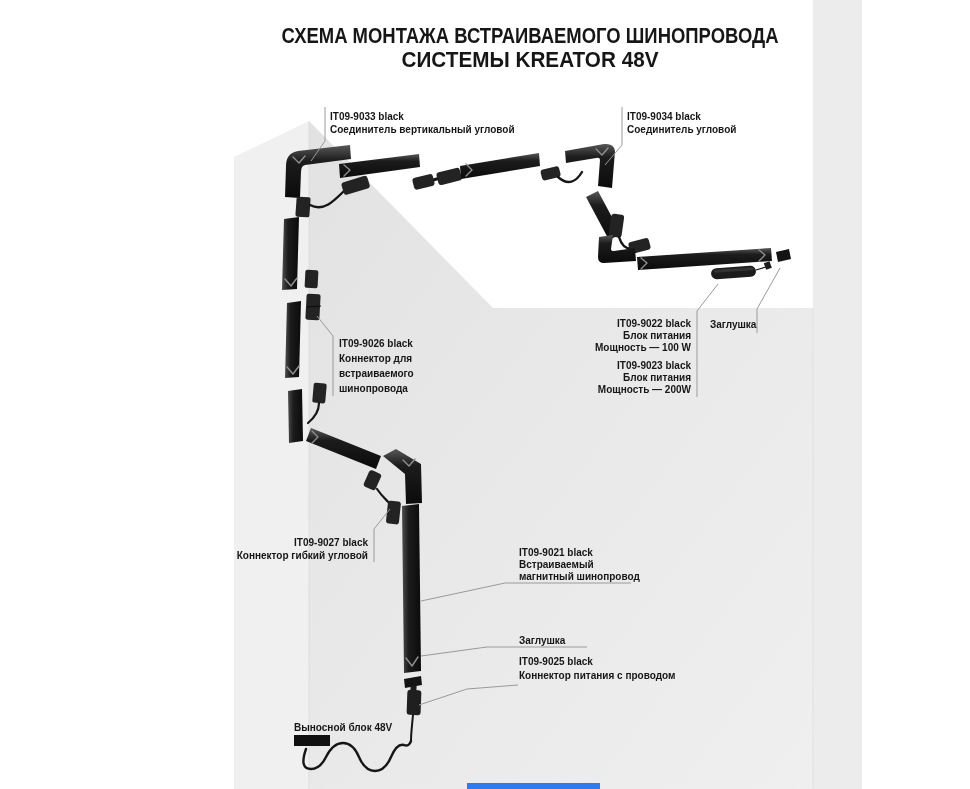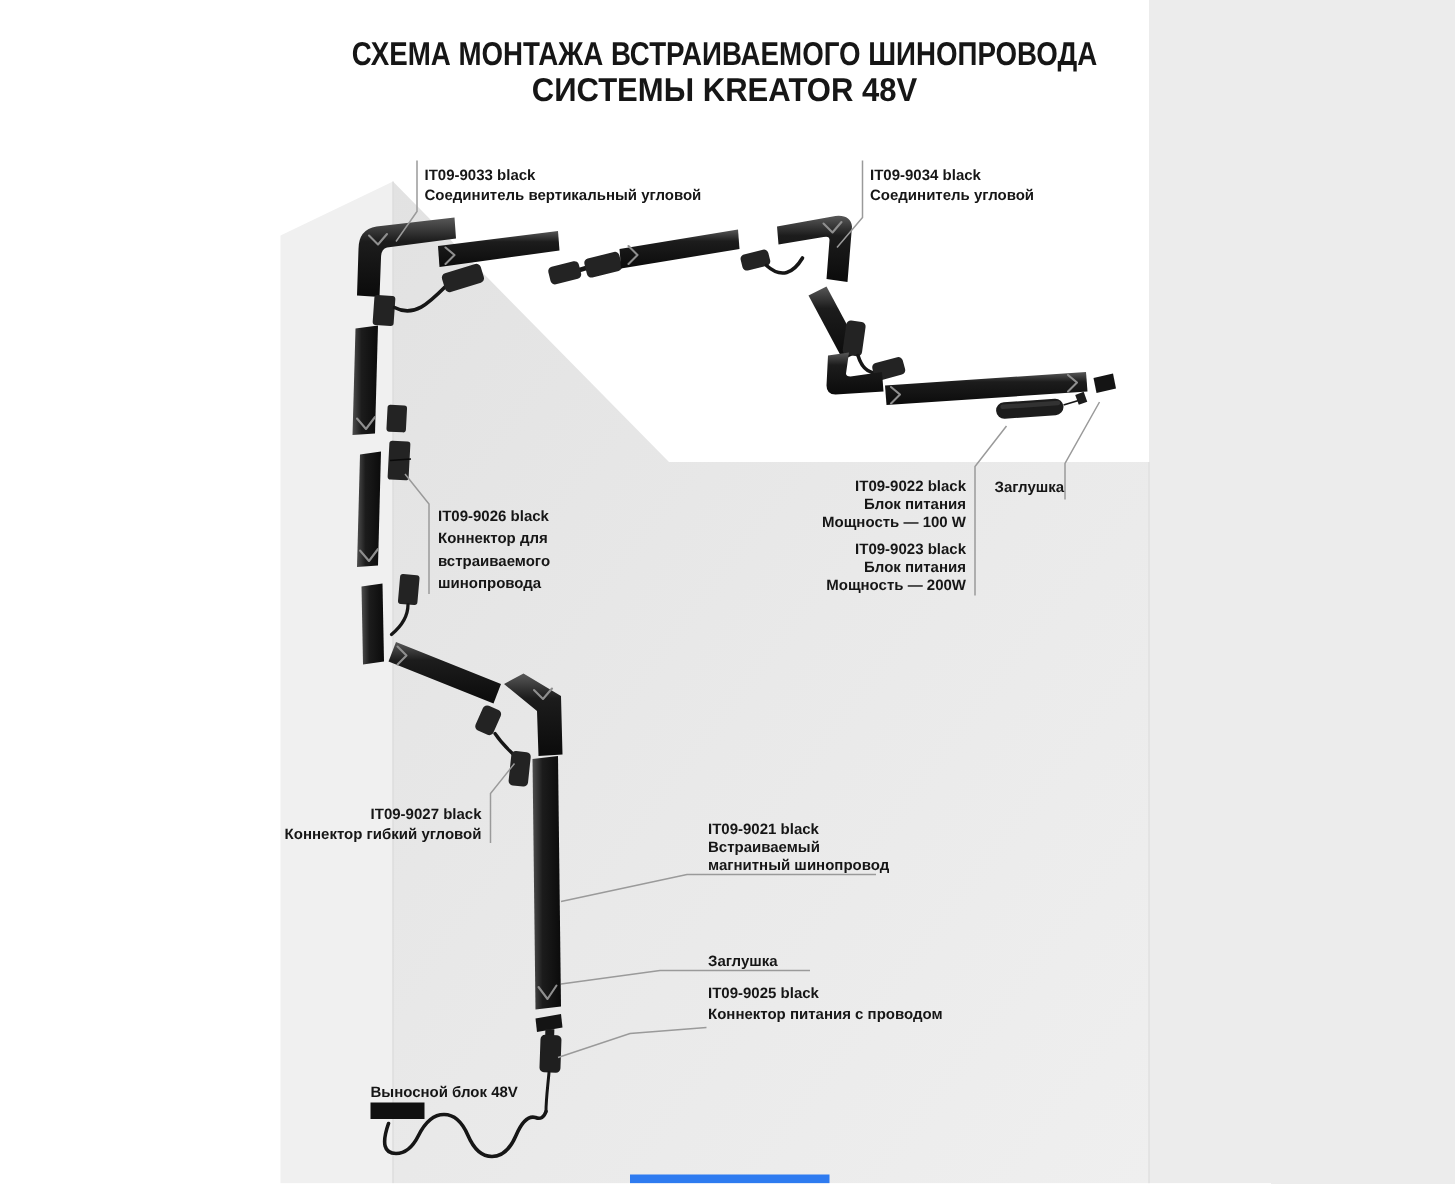--- a/index.html
+++ b/index.html
@@ -1,21 +1,22 @@
 <!DOCTYPE html>
 <html><head>
 <meta charset="utf-8">
 <style>
   html,body{margin:0;padding:0;background:#ffffff;}
   .canvas{
     position:relative;
-    width:970px;height:789px;
+    width:815px;height:789px;
     background:#ffffff;
     overflow:hidden;
     font-family:"Liberation Sans","DejaVu Sans",sans-serif;
+    padding-left:47px;
   }
   svg{display:block;}
   text{
     font-family:"Liberation Sans","DejaVu Sans",sans-serif;
     fill:#161616;
     font-weight:bold;
   }
   .lbl{font-size:10px;}
   .ttl{font-size:22px;}
 </style>

